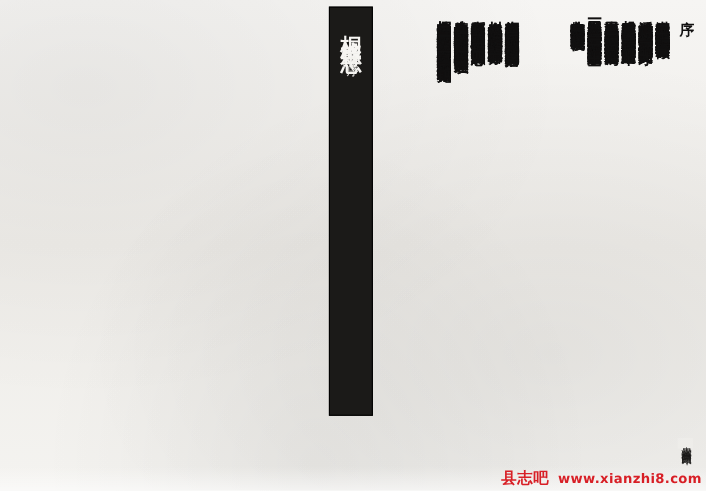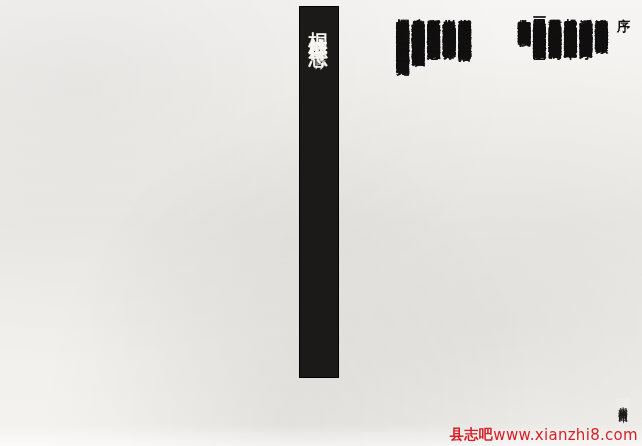--- a/index.html
+++ b/index.html
@@ -134,36 +134,36 @@
   
   .watermark {
     position: absolute;
     left: 0;
     right: 0;
     bottom: 0;
     height: 22px;
     display: flex;
     align-items: center;
     justify-content: flex-end;
-    gap: 0;
+    gap: 8px;
     padding-right: 4px;
     background: linear-gradient(180deg, rgba(255,255,255,0.0), rgba(255,255,255,0.55));
     box-sizing: border-box;
   }
   .wm-red {
     font-family: "DejaVu Sans", sans-serif;
     font-size: 14px;
     font-weight: 700;
     color: #d81f26;
     letter-spacing: 0.5px;
   }
   .wm-url {
     font-family: "DejaVu Sans", sans-serif;
-    font-size: 15px;
-    font-weight: 400;
+    font-size: 12px;
+    font-weight: 700;
     color: #d81f26;
     letter-spacing: 0.3px;
   }
 </style>
 </head>
 <body>
 
 <div id="page">
 
   <div class="text-area">

